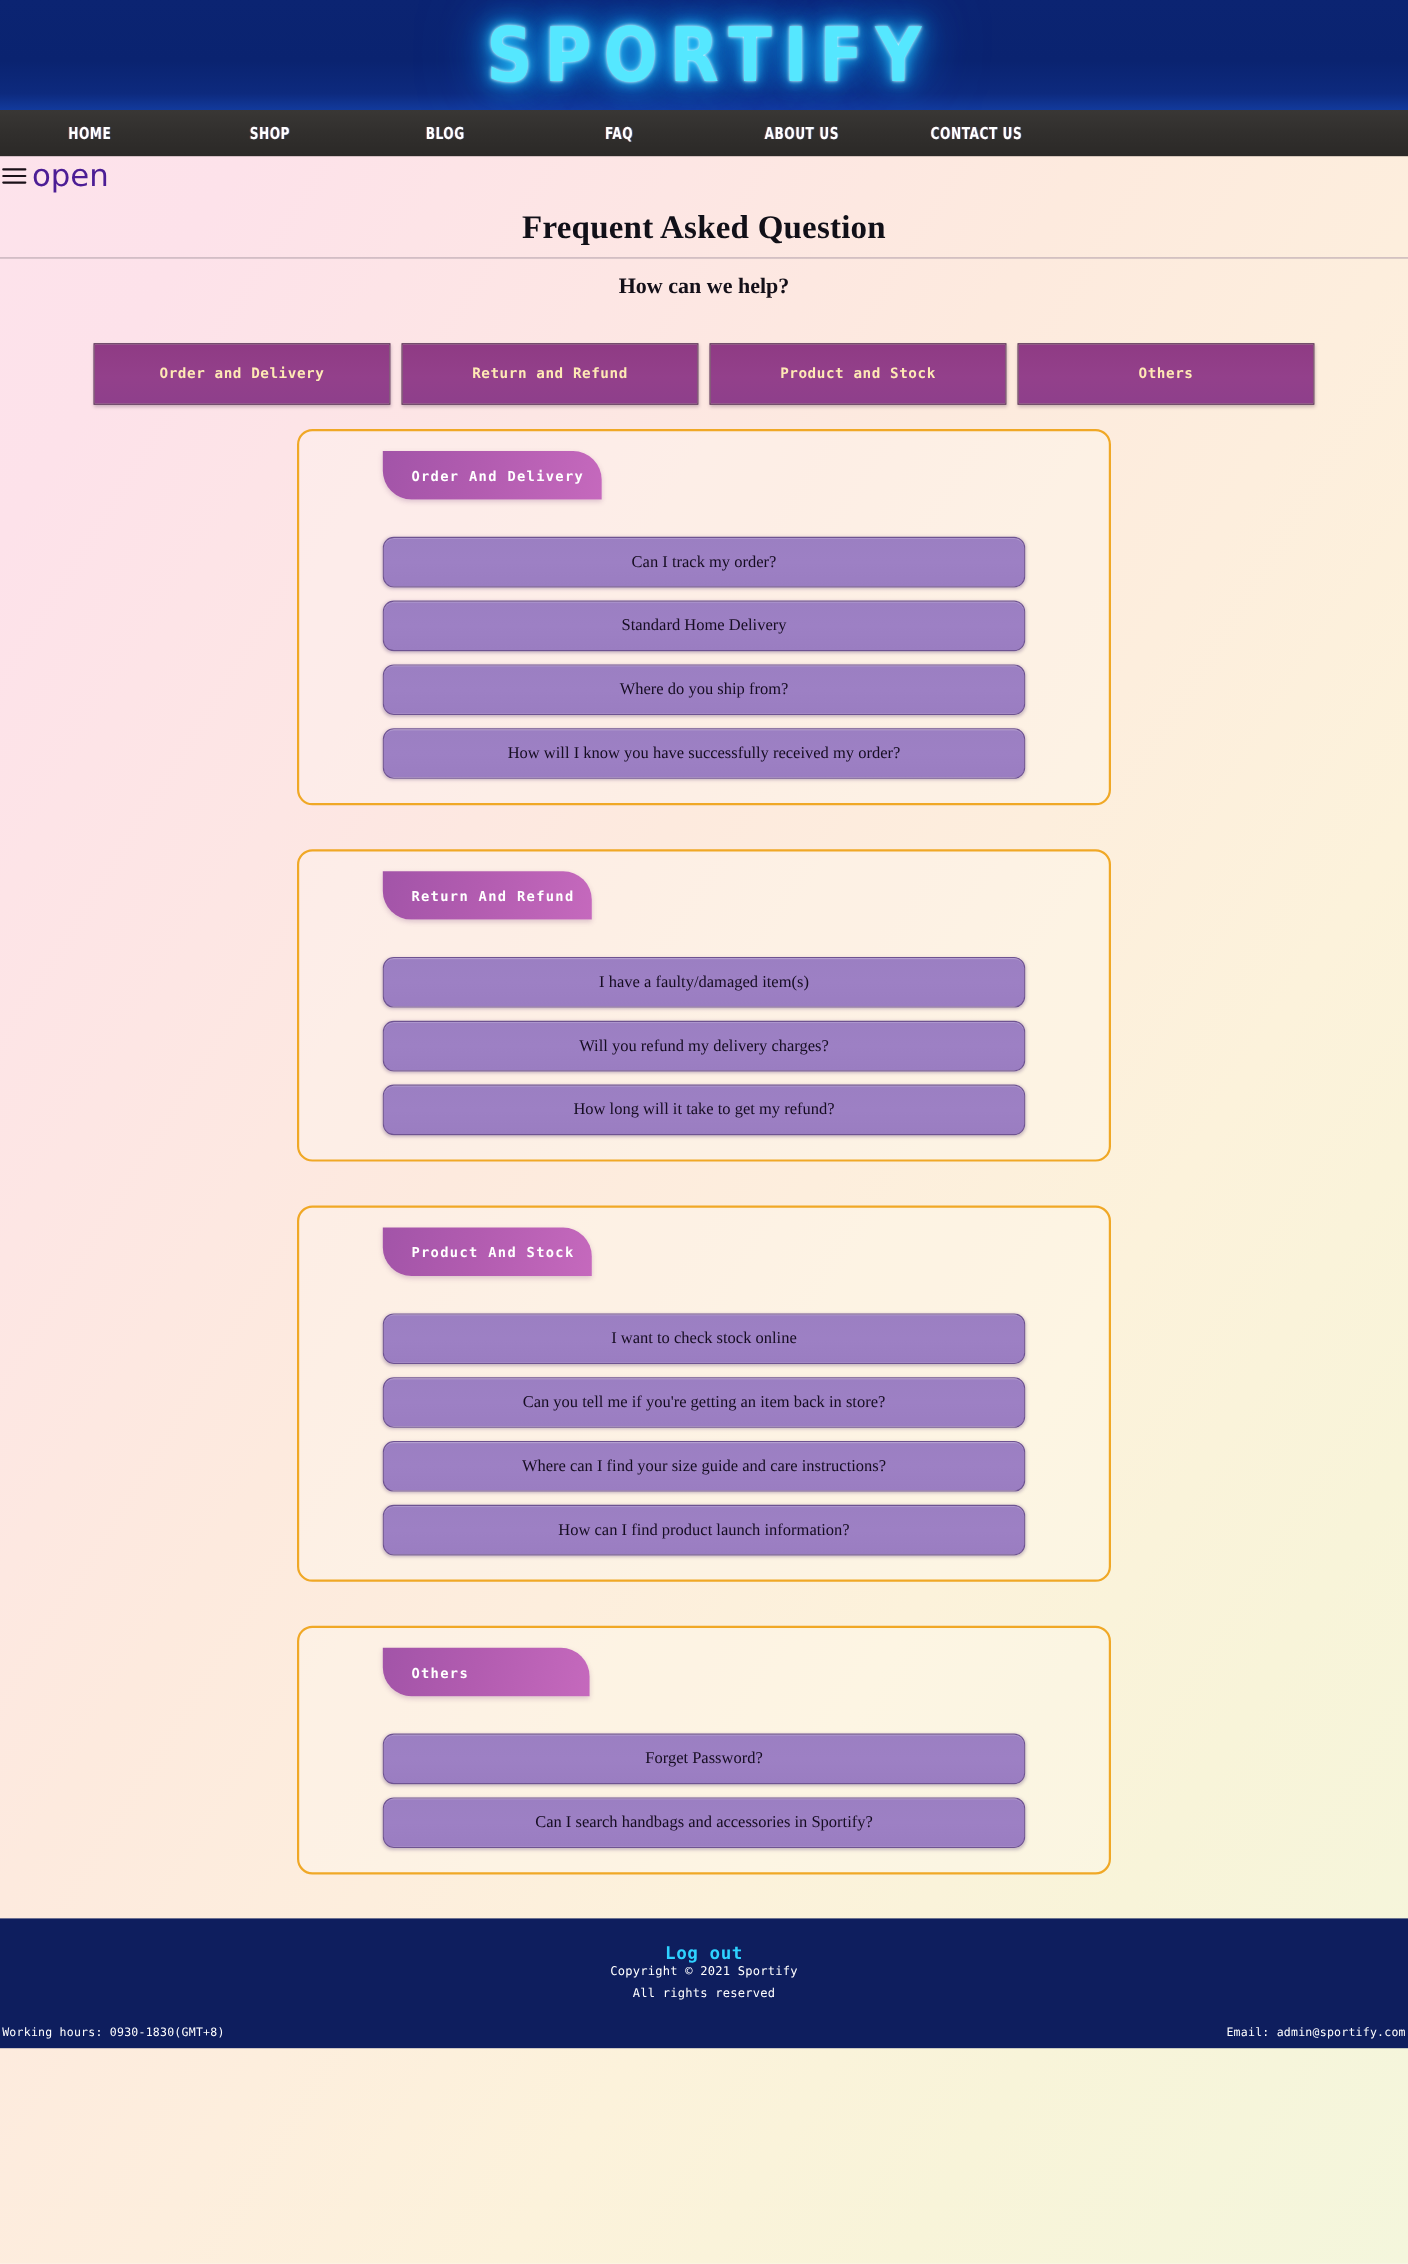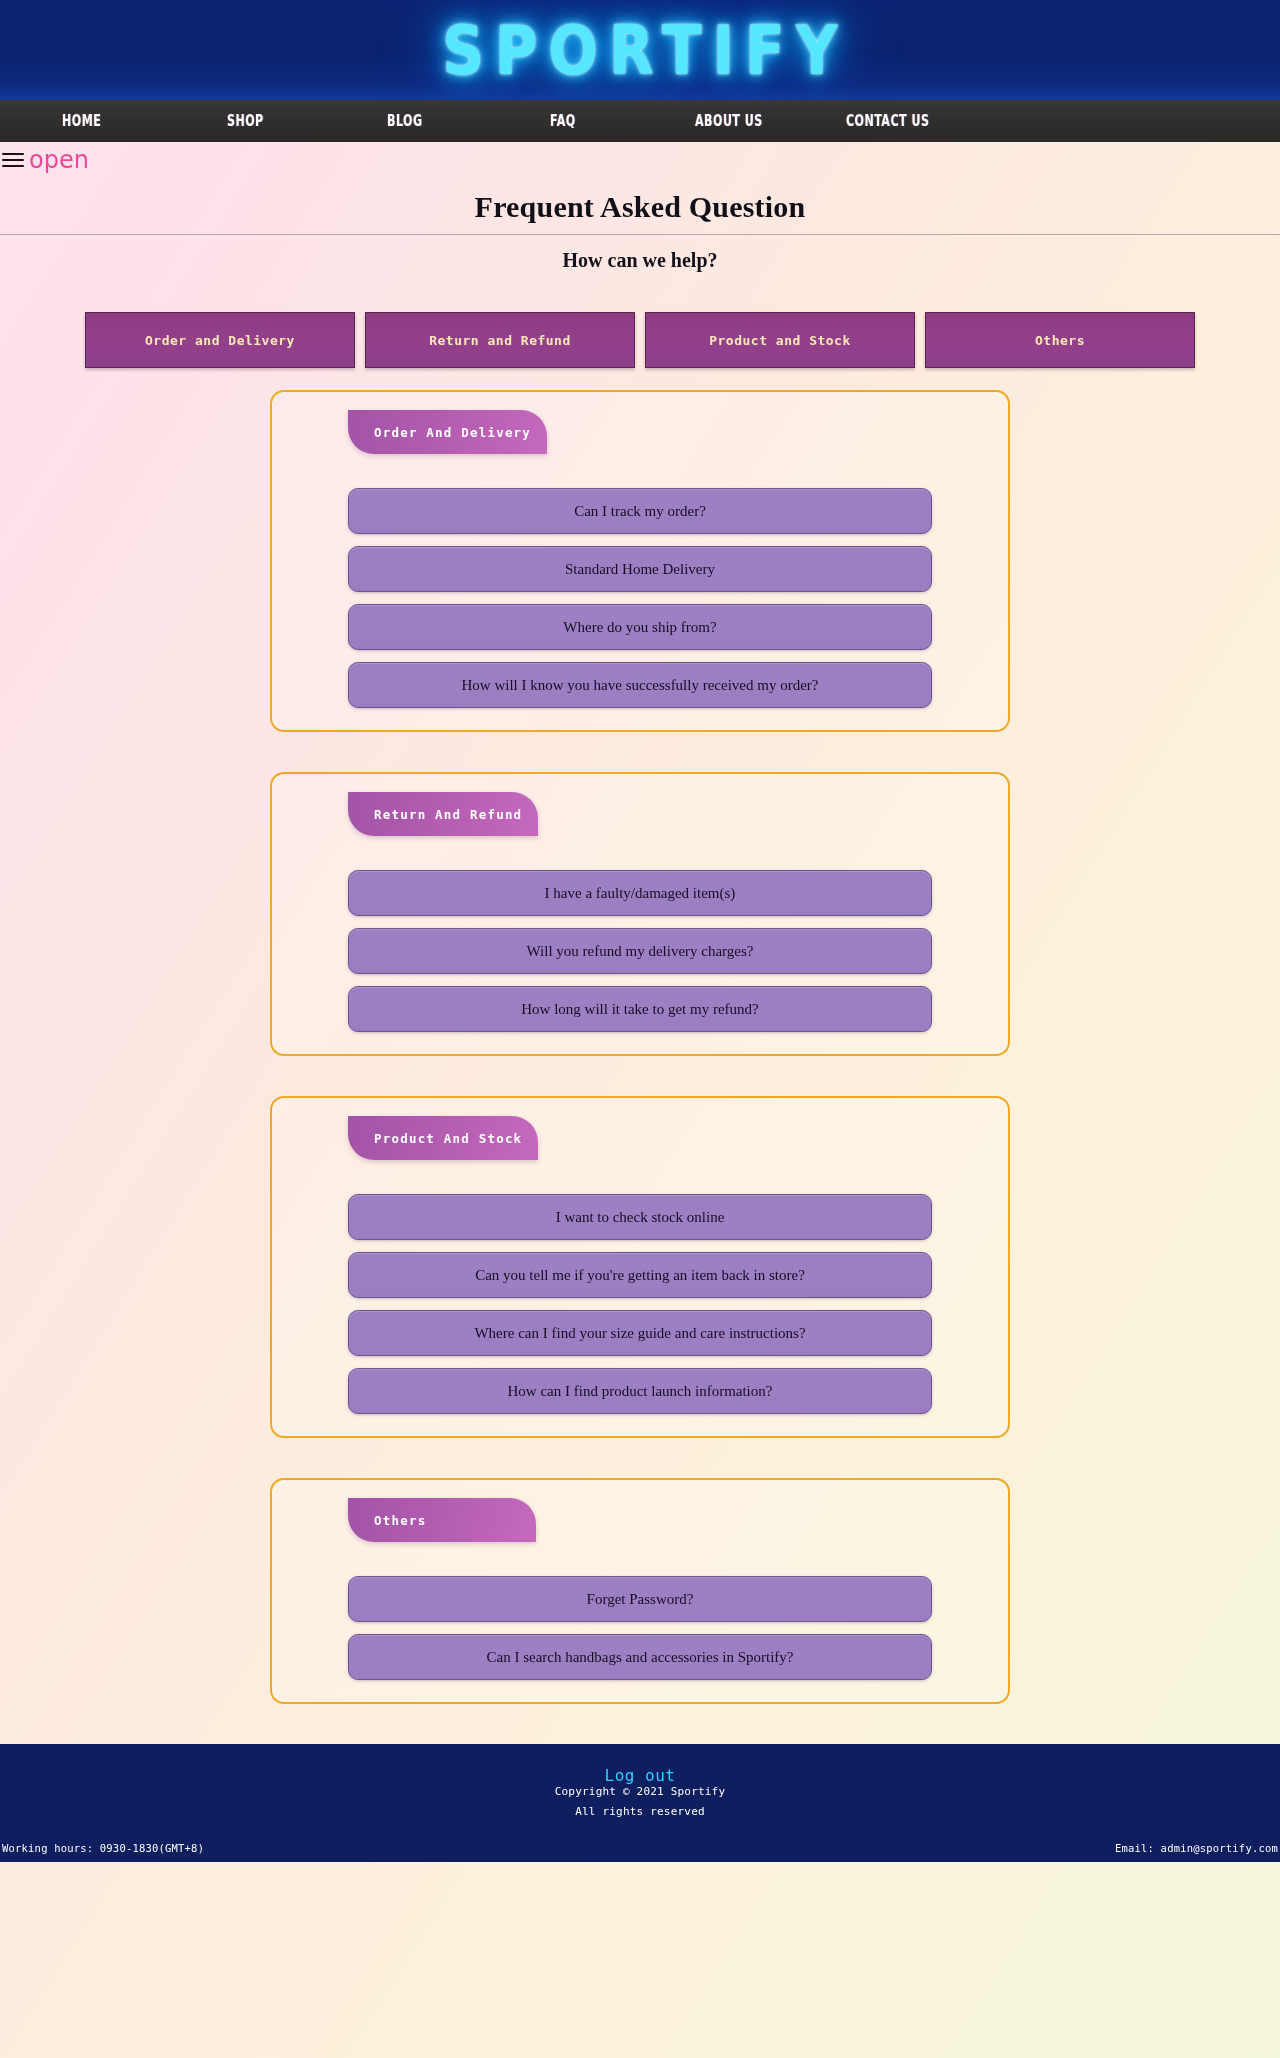--- a/index.html
+++ b/index.html
@@ -96,22 +96,22 @@
   }
   .hamburger span {
     display: block;
     height: 2px;
     width: 100%;
     background: #1a1018;
     border-radius: 1px;
   }
   .open-label {
     font-family: "DejaVu Sans", sans-serif;
-    font-size: 24px;
-    color: #ec4899;
+    font-size: 28px;
+    color: #4c1d95;
     line-height: 1;
   }
 
   
   .page-title {
     text-align: center;
     font-family: "Liberation Serif", serif;
     font-weight: 700;
     font-size: 30px;
     color: #111018;
@@ -220,21 +220,21 @@
     width: 100%;
     padding: 22px 0 0 0;
     position: relative;
     margin-top: 30px;
   }
   .logout {
     display: block;
     text-align: center;
     color: #2ed2ff;
     font-family: "DejaVu Sans Mono", "Liberation Mono", monospace;
-    font-weight: 400;
+    font-weight: 700;
     font-size: 16px;
     letter-spacing: 0.5px;
     text-decoration: none;
     cursor: pointer;
   }
   .copy {
     text-align: center;
     color: #ffffff;
     font-family: "DejaVu Sans Mono", "Liberation Mono", monospace;
     font-size: 11px;

